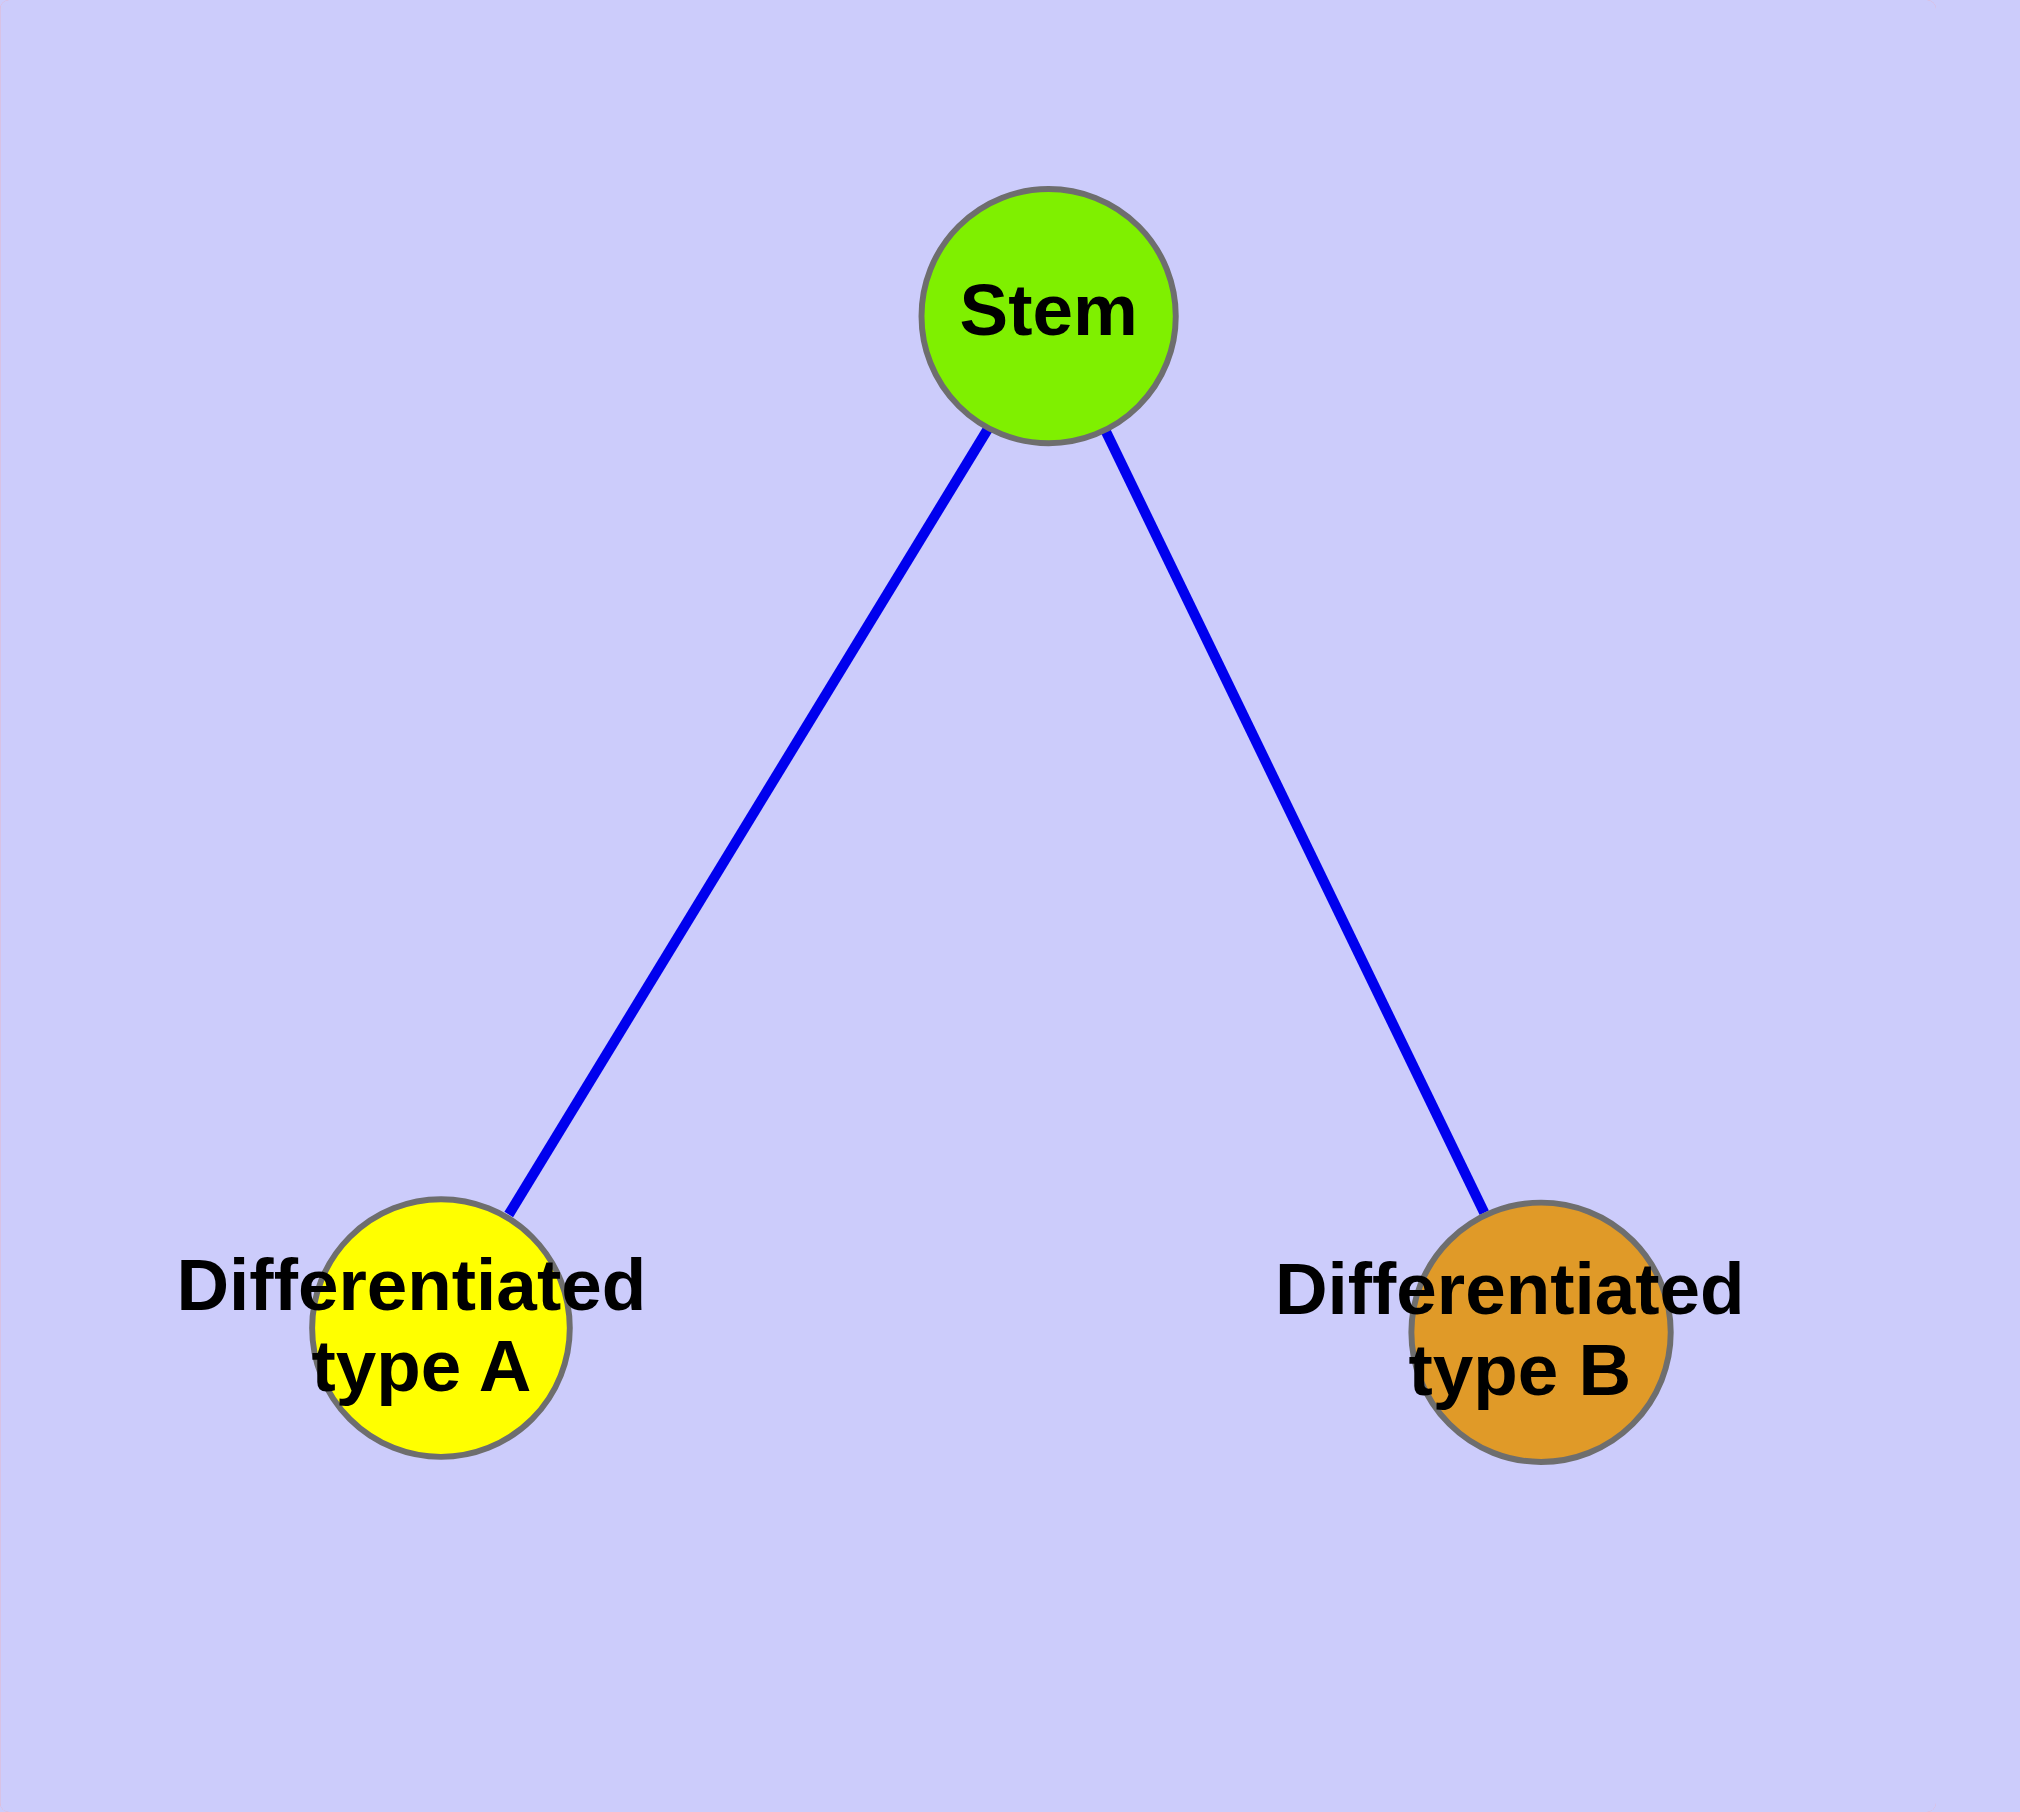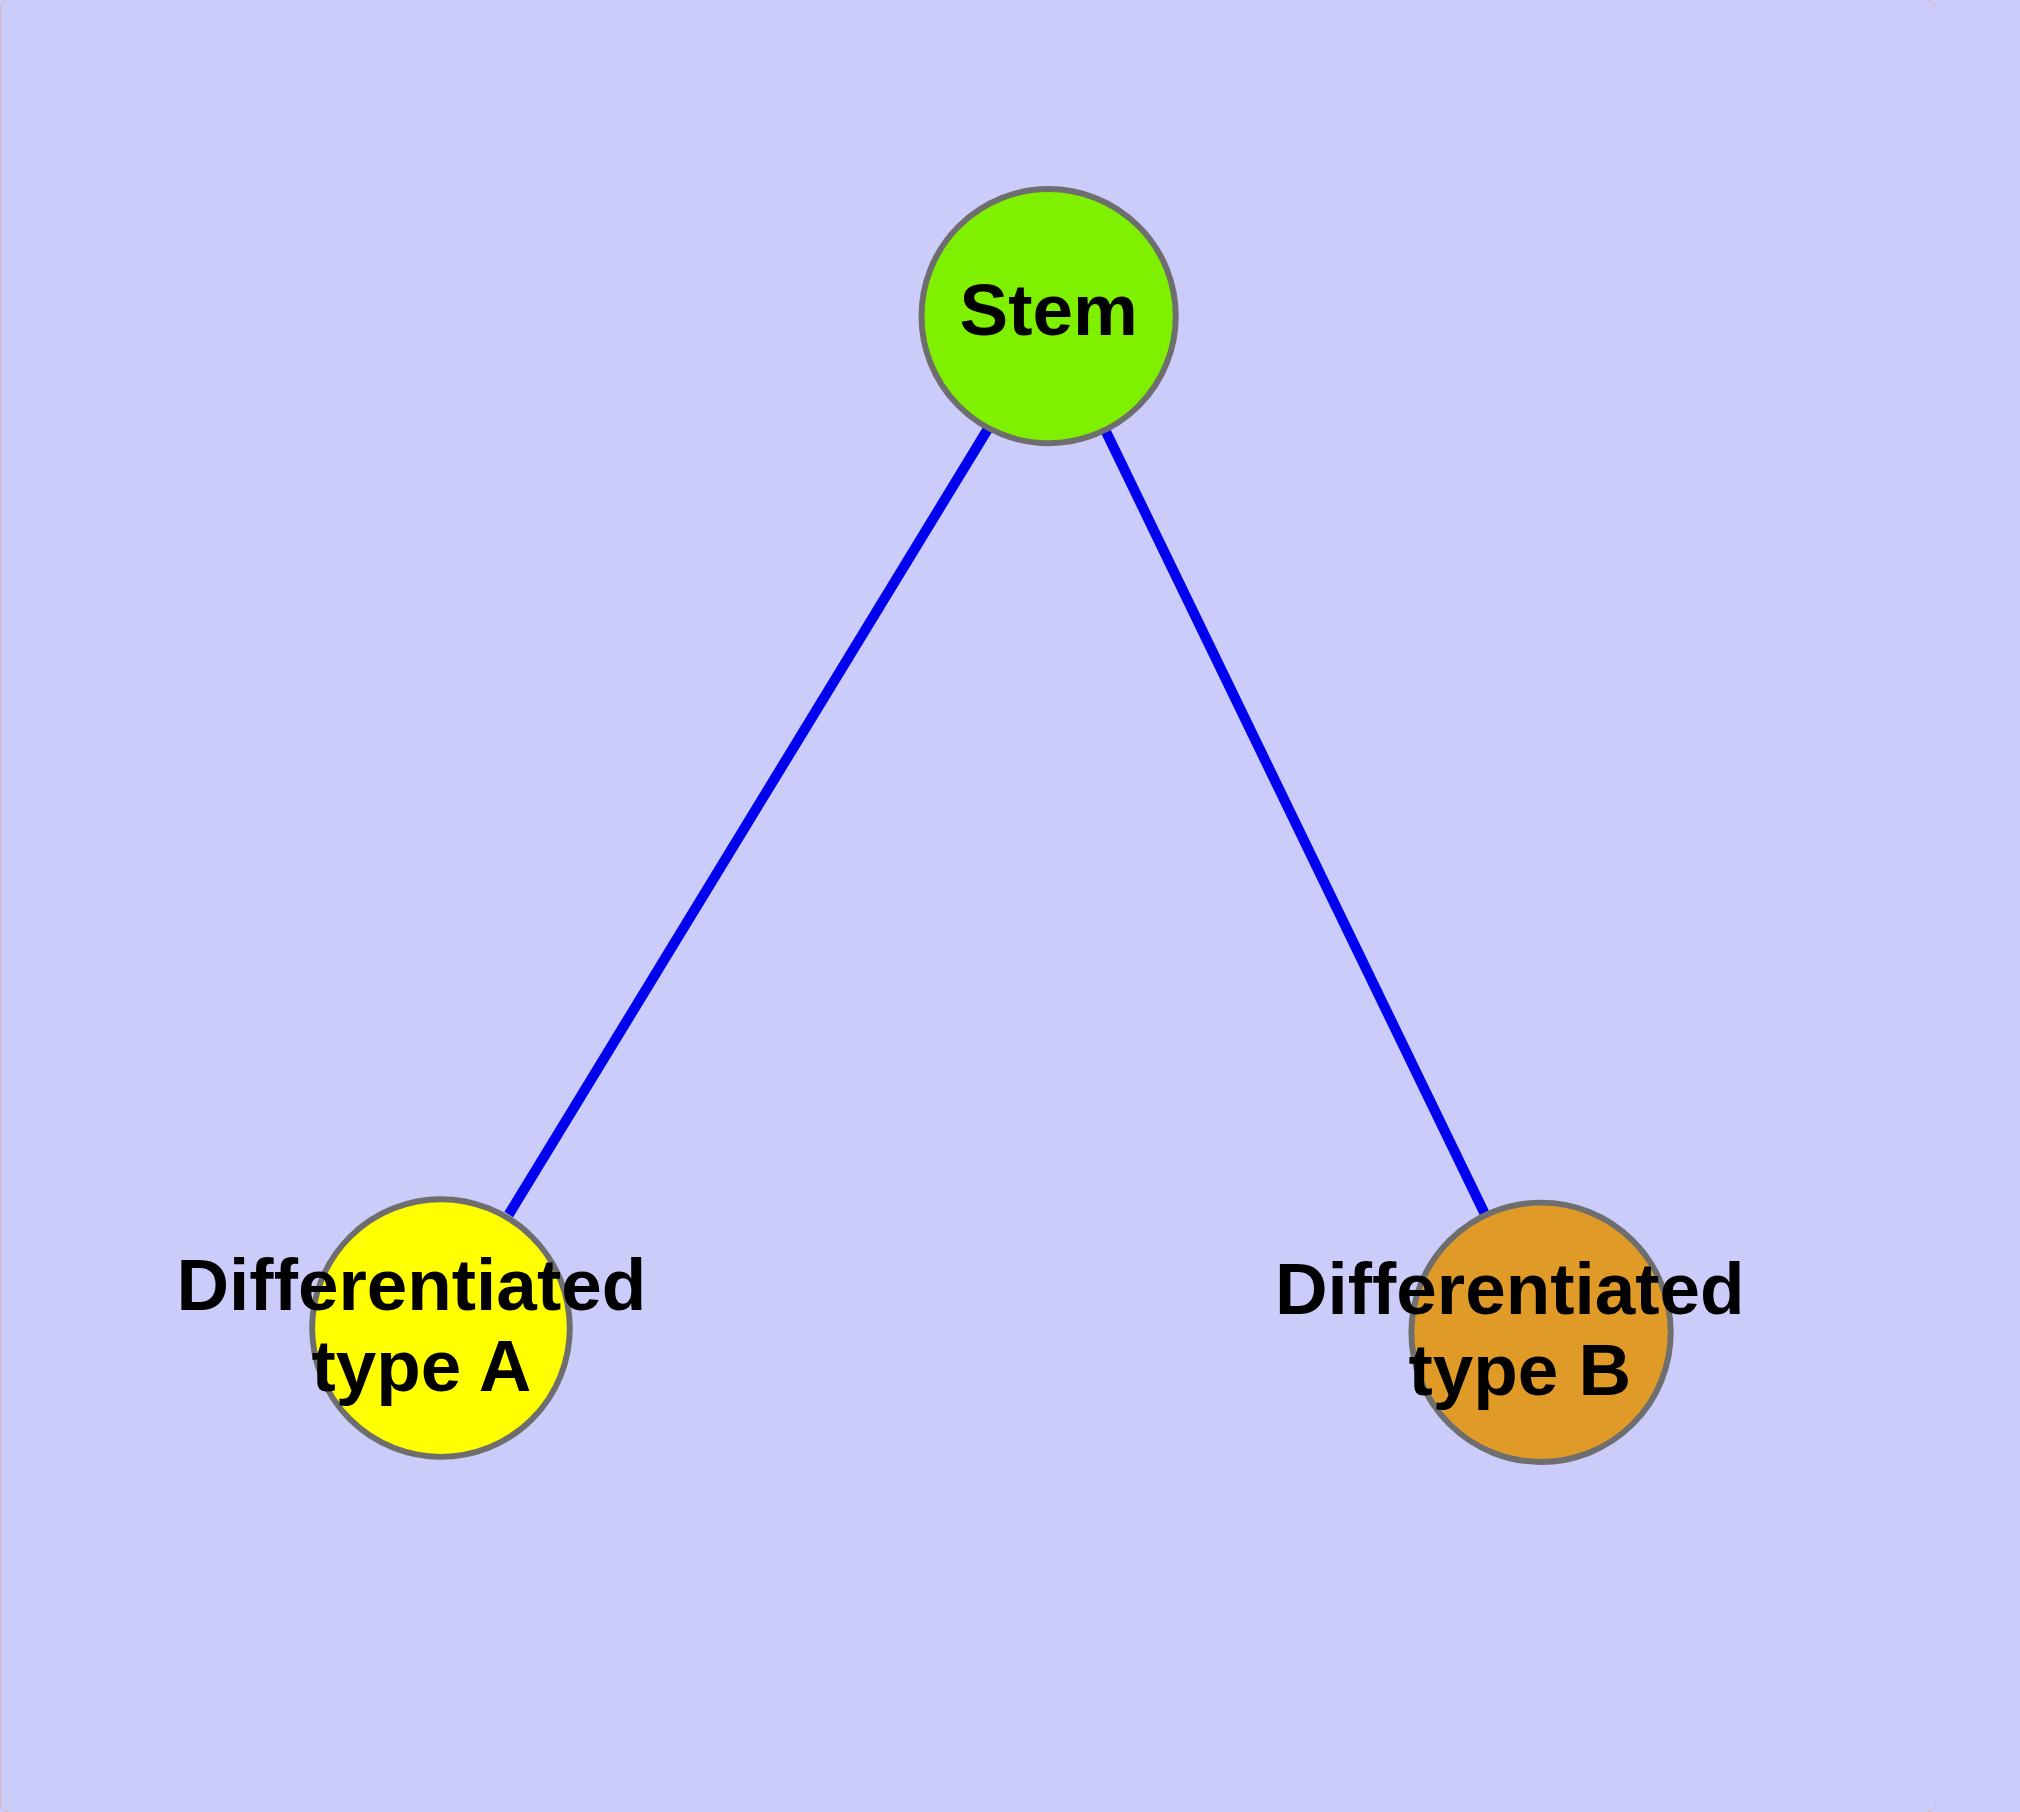--- a/index.html
+++ b/index.html
@@ -28,21 +28,21 @@
     font-family: "Liberation Sans", sans-serif;
     font-weight: bold;
     fill: #000000;
     text-anchor: middle;
     dominant-baseline: middle;
   }
 </style>
 </head>
 <body>
 
-<div id="stage" style="width: 1936px; height: 1812px; background: #f97316; border-radius: 9px;">
+<div id="stage" style="width: 1936px; height: 1812px; background: #fca5a5; border-radius: 9px;">
   <svg id="graph-svg" viewBox="0 0 2384 2138" xmlns="http://www.w3.org/2000/svg" style="width: 2021px; height: 1812px;">
 
     <rect x="0" y="0" width="2384" height="2138" fill="#ccccfb"></rect>
 
     <g>
       <line x1="1166" y1="505" x2="600" y2="1433" stroke="#0000ee" stroke-width="12" stroke-linecap="butt"></line>
       <line x1="1304" y1="508" x2="1751" y2="1431" stroke="#0000ee" stroke-width="12" stroke-linecap="butt"></line>
     </g>
 
     <g>

